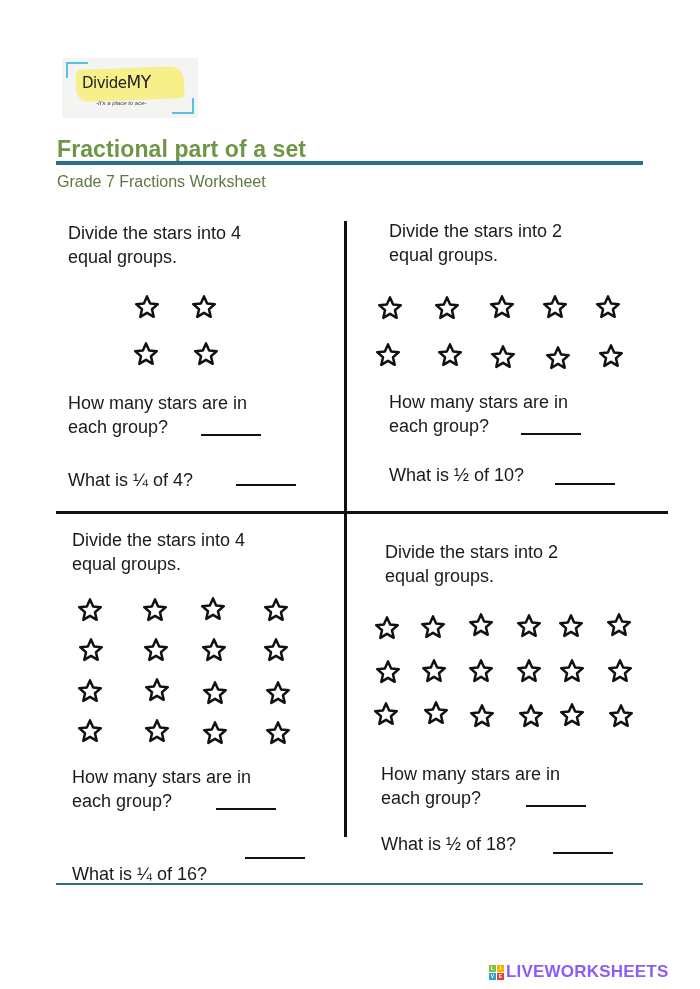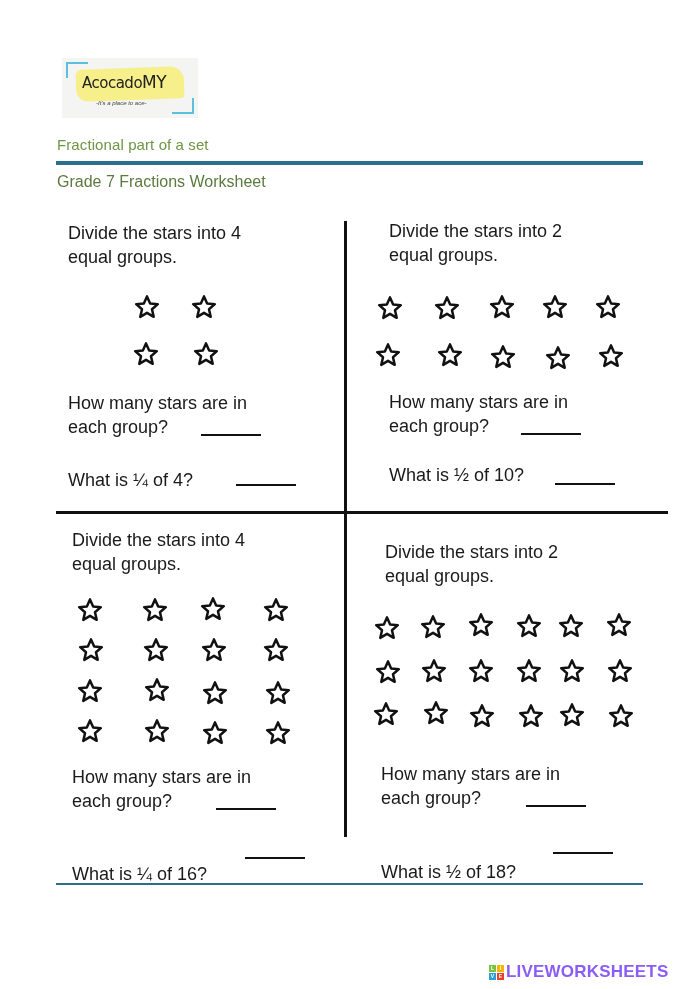--- a/index.html
+++ b/index.html
@@ -7,21 +7,21 @@
   .abs{position:absolute;}
   
   .logo{left:62px;top:58px;width:136px;height:60px;background:#f4f4f2;}
   .logo .splash{position:absolute;left:14px;top:10px;width:108px;height:32px;background:#f6ef8a;border-radius:6px 14px 4px 12px;transform:rotate(-2deg);}
   .logo .brk1{position:absolute;left:4px;top:4px;width:20px;height:14px;border-left:2px solid #5bbfe0;border-top:2px solid #5bbfe0;}
   .logo .brk2{position:absolute;right:4px;bottom:4px;width:20px;height:14px;border-right:2px solid #5bbfe0;border-bottom:2px solid #5bbfe0;}
   .logo .name{position:absolute;left:20px;top:14px;font-family:"DejaVu Sans",sans-serif;font-size:15px;color:#222;letter-spacing:-0.5px;}
   .logo .name b{font-weight:normal;font-size:17px;margin-top:34px;}
   .logo .tag{position:absolute;left:34px;top:42px;font-size:6px;color:#444;font-style:italic;}
   
-  .title{left:57px;top:136px;font-size:15px;font-weight:normal;color:#6f9646;letter-spacing:0.1px;}
+  .title{left:57px;top:136px;font-size:23px;font-weight:bold;color:#6f9646;letter-spacing:0.1px;}
   .rule-top{left:56px;top:161px;width:587px;height:4px;border-top:2px solid #2b6f8c;border-bottom:2px solid #2b6f8c;box-sizing:border-box;}
   .rule-top:after{content:"";position:absolute;left:0;right:0;top:0;height:0;}
   .subtitle{left:57px;top:173px;font-size:16px;color:#5b7a3e;}
   
   .vline{left:344px;top:221px;width:3px;height:616px;background:#111;}
   .hline{left:56px;top:511px;width:612px;height:3px;background:#111;}
   .rule-bottom{left:56px;top:883px;width:587px;height:2px;background:#2b6f8c;}
   
   .q{font-size:18px;line-height:24px;color:#1a1a1a;}
   .blank{display:inline-block;border-bottom:2px solid #111;width:60px;height:1px;vertical-align:baseline;}
@@ -33,21 +33,21 @@
   .lw .boxes span{display:block;width:7px;height:7px;font-size:5px;color:#fff;text-align:center;line-height:7px;font-weight:bold;}
   .lw .text{font-size:17px;font-weight:bold;color:#8b5cf6;letter-spacing:0.2px;}
 </style>
 </head>
 <body>
 
 <div class="abs logo">
   <div class="splash"></div>
   <div class="brk1"></div>
   <div class="brk2"></div>
-  <div class="name"><span>Acocado</span><b>MY</b></div>
+  <div class="name"><span>Divide</span><b>MY</b></div>
   <div class="tag">-It's a place to ace-</div>
 </div>
 
 <div class="abs title">Fractional part of a set</div>
 <div class="abs rule-top"></div>
 <div class="abs subtitle">Grade 7 Fractions Worksheet</div>
 
 <div class="abs vline"></div>
 <div class="abs hline"></div>
 
@@ -337,21 +337,21 @@
       <svg viewBox="0 0 24 24">
         <path d="M12 2.2l2.9 6.6 7.1.6-5.4 4.7 1.6 7-6.2-3.7-6.2 3.7 1.6-7L2 9.4l7.1-.6z" fill="none" stroke="#111" stroke-width="2.3" stroke-linejoin="round"></path>
       </svg>
     </div>
 </div>
 <div class="abs q" style="left:381px;top:762px;">
   <div>How many stars are in</div>
   <div><span>each group?</span></div>
 </div>
 <div class="abs blank" style="left:526px;top:804px;"></div>
-<div class="abs q" style="left:381px;top:860px;">What is ½ of 18?</div>
+<div class="abs q" style="left:381px;top:832px;">What is ½ of 18?</div>
 <div class="abs blank" style="left:553px;top:851px;"></div>
 
 <div class="abs rule-bottom"></div>
 
 <div class="abs lw">
   <div class="boxes">
     <span style="background:#7cc242">L</span>
     <span style="background:#f5b400">I</span>
     <span style="background:#2a9fd8">V</span>
     <span style="background:#e4412d">E</span>

